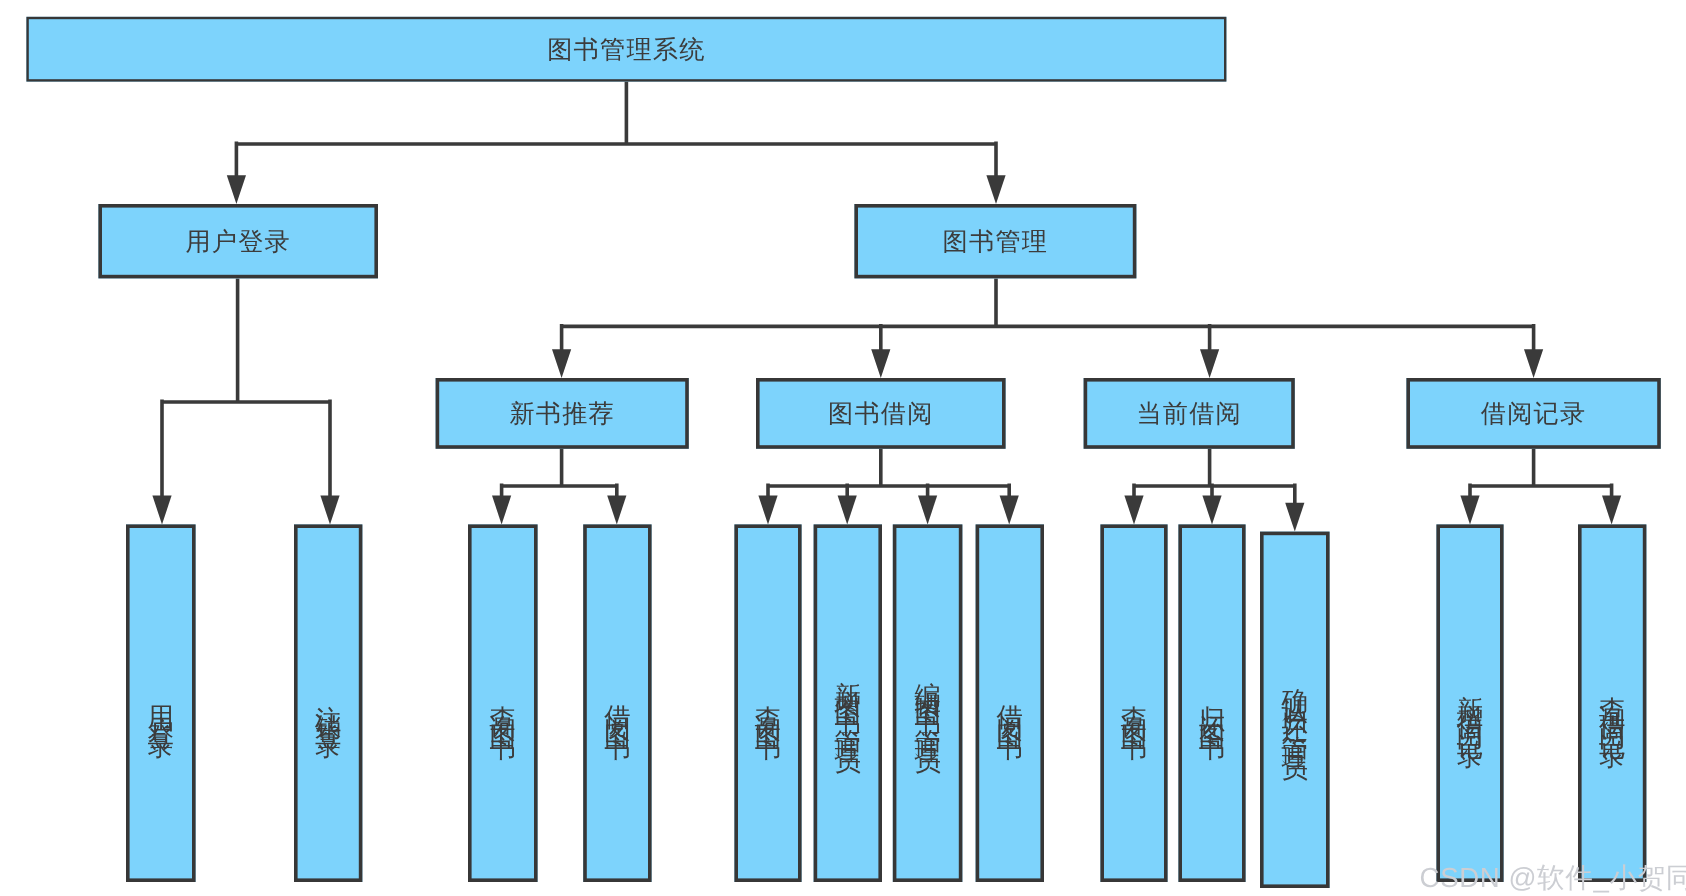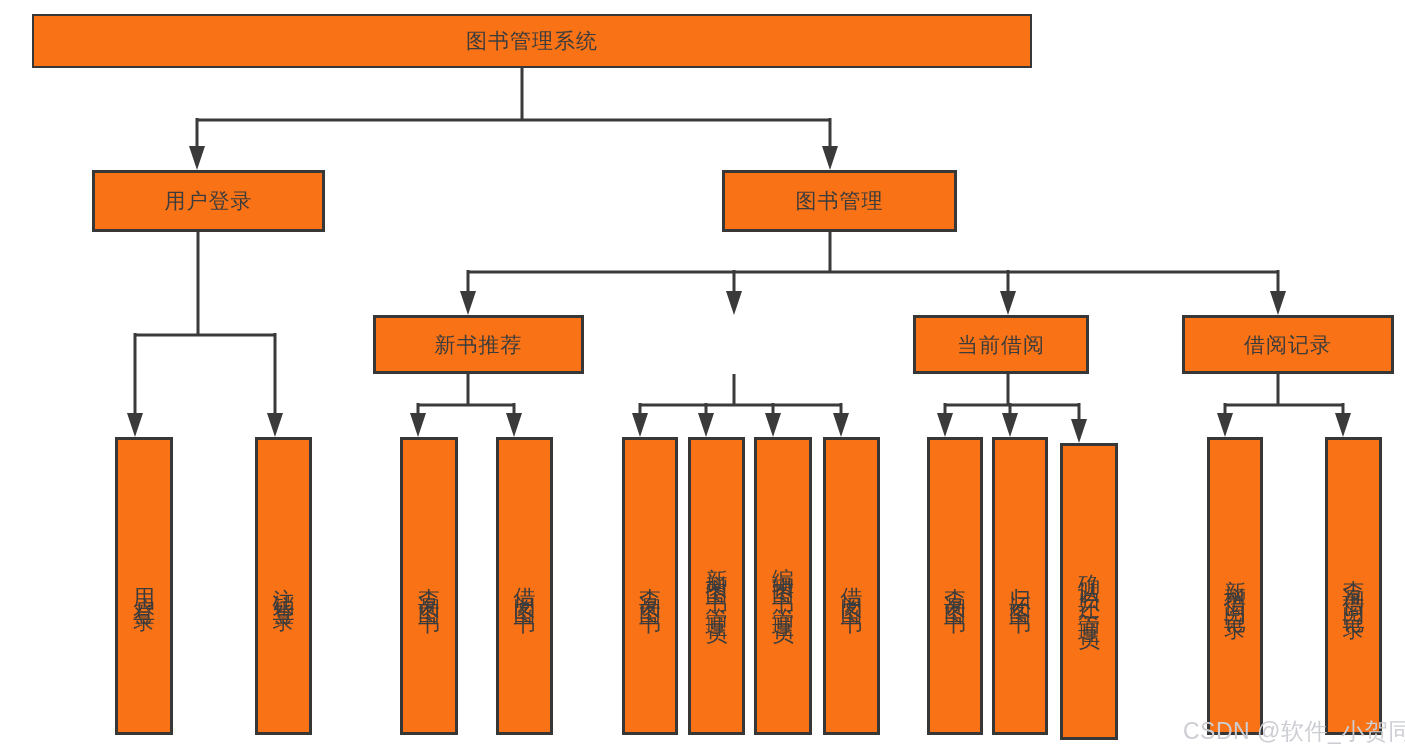--- a/index.html
+++ b/index.html
@@ -19,28 +19,27 @@
   .connectors {
     position: absolute;
     left: 0;
     top: 0;
     z-index: 0;
   }
   .node {
     position: absolute;
     box-sizing: border-box;
     border: 3px solid #373737;
-    background: #f97316;
+    background: #7dd3fc;
     display: flex;
     align-items: center;
     justify-content: center;
     font-size: 21px;
     letter-spacing: 1px;
     z-index: 1;
-    margin-left: 10px;
   }
   .node.root {
     border-width: 2px;
     font-size: 21px;
   }
   .node.leaf {
     writing-mode: vertical-rl;
     text-orientation: mixed;
     font-size: 22px;
     letter-spacing: 8px;
@@ -109,20 +108,23 @@
   <div class="node" style="left:82px; top:170px; width:233px; height:62px;">
     <span>用户登录</span>
   </div>
   <div class="node" style="left:712px; top:170px; width:235px; height:62px;">
     <span>图书管理</span>
   </div>
 
   <div class="node" style="left:363px; top:315px; width:211px; height:59px;">
     <span>新书推荐</span>
   </div>
+  <div class="node" style="left:630px; top:315px; width:208px; height:59px;">
+    <span>图书借阅</span>
+  </div>
   <div class="node" style="left:903px; top:315px; width:176px; height:59px;">
     <span>当前借阅</span>
   </div>
   <div class="node" style="left:1172px; top:315px; width:212px; height:59px;">
     <span>借阅记录</span>
   </div>
 
   <div class="node leaf" style="left:105px; top:437px; width:58px; height:298px;">
     <span>用户登录</span>
   </div>

